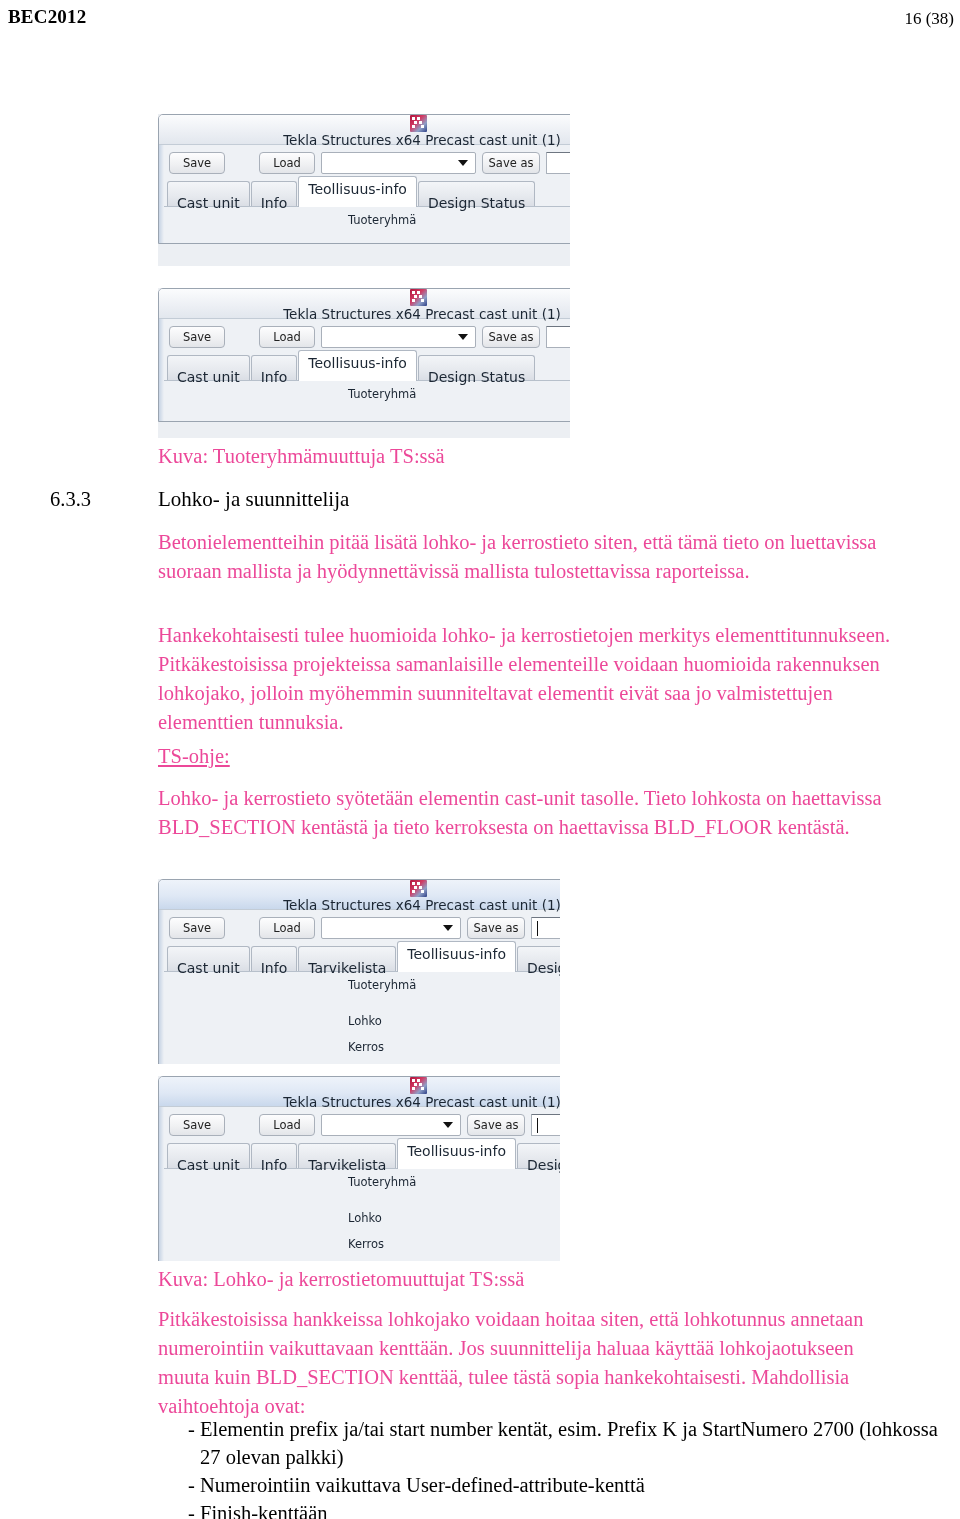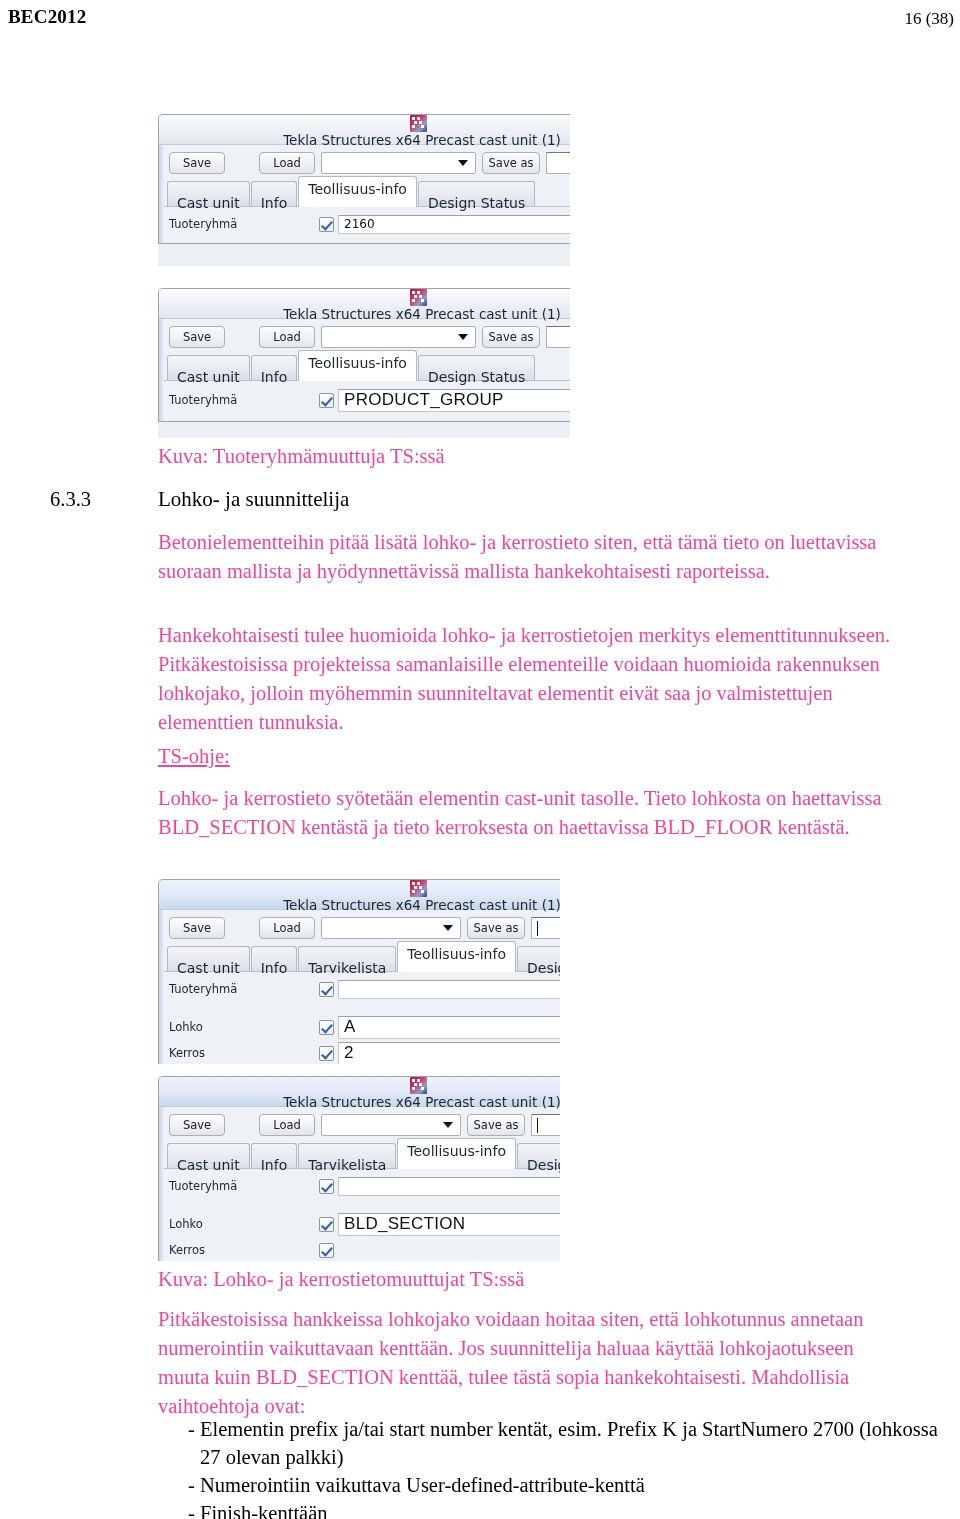--- a/index.html
+++ b/index.html
@@ -174,20 +174,21 @@
     padding-top:4px;
     border-color:#b0b8c3;
     margin-bottom:-1px;
   }
 
   .panel { background:#eef1f5; padding:6px 0 8px 0; }
   .row {
     display:flex; align-items:center;
     height:22px;
     padding-left:10px;
+    flex-direction:column;
   }
   .row-label {
     font-family:"DejaVu Sans","Liberation Sans", sans-serif;
     font-size:11.5px; color:#1b2633;
     width:150px; flex:0 0 150px;
   }
   .cbx {
     width:15px; height:15px; flex:0 0 15px;
     background:linear-gradient(#ffffff,#eef0f3);
     border:1px solid #8b949f;
@@ -312,21 +313,21 @@
         </div>
       </div>
     </div>
   </div>
 
   <div class="txt caption" style="left:158px; top:442px; width:700px;">Kuva: Tuoteryhmämuuttuja TS:ssä</div>
 
   <div class="sect-num" style="left:50px; top:488px;">6.3.3</div>
   <div class="sect-title" style="left:158px; top:487px;">Lohko- ja suunnittelija</div>
 
-  <div class="txt" style="left:158px; top:528px; width:745px;">Betonielementteihin pitää lisätä lohko- ja kerrostieto siten, että tämä tieto on luettavissa suoraan mallista ja hyödynnettävissä mallista hankekohtaisesti raporteissa.</div>
+  <div class="txt" style="left:158px; top:528px; width:745px;">Betonielementteihin pitää lisätä lohko- ja kerrostieto siten, että tämä tieto on luettavissa suoraan mallista ja hyödynnettävissä mallista tulostettavissa raporteissa.</div>
 
   <div class="txt" style="left:158px; top:621px; width:760px;">Hankekohtaisesti tulee huomioida lohko- ja kerrostietojen merkitys elementtitunnukseen. Pitkäkestoisissa projekteissa samanlaisille elementeille voidaan huomioida rakennuksen lohkojako, jolloin myöhemmin suunniteltavat elementit eivät saa jo valmistettujen elementtien tunnuksia.</div>
 
   <div class="txt underlined" style="left:158px; top:742px;">TS-ohje:</div>
 
   <div class="txt" style="left:158px; top:784px; width:752px;">Lohko- ja kerrostieto syötetään elementin cast-unit tasolle.  Tieto lohkosta on haettavissa BLD_SECTION kentästä ja tieto kerroksesta on haettavissa BLD_FLOOR kentästä.</div>
 
   <div class="shot" style="left:158px; top:879px; width:402px; height:185px;">
     <div class="shot-inner">
       <div class="left-edge"></div>

